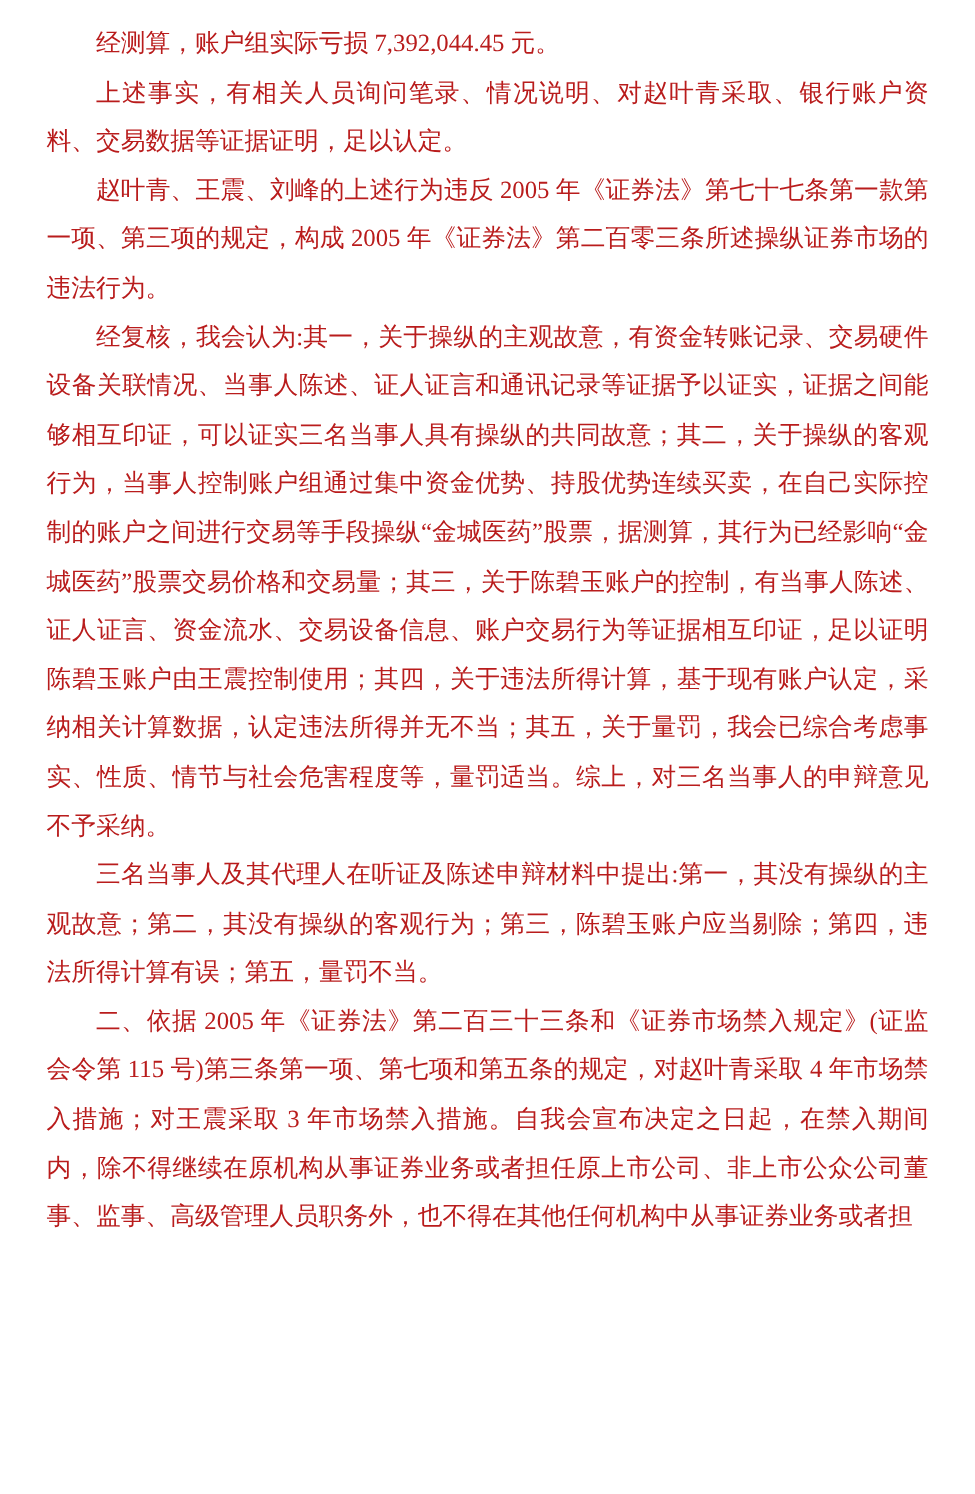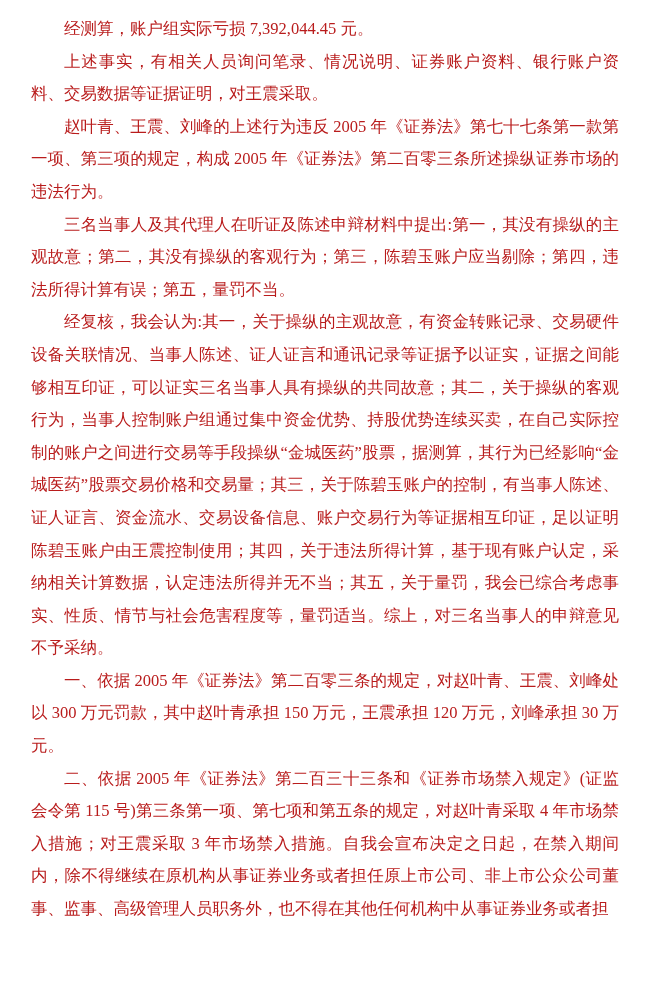--- a/index.html
+++ b/index.html
@@ -29,19 +29,18 @@
     padding: 0;
     text-indent: 2em;
     word-break: break-word;
   }
 </style>
 </head>
 <body>
 
 <div class="page">
   <p>经测算，账户组实际亏损 7,392,044.45 元。</p>
-  <p>上述事实，有相关人员询问笔录、情况说明、证券账户资料、银行账户资料、交易数据等证据证明，对王震采取。</p>
+  <p>上述事实，有相关人员询问笔录、情况说明、对赵叶青采取、银行账户资料、交易数据等证据证明，足以认定。</p>
   <p>赵叶青、王震、刘峰的上述行为违反 2005 年《证券法》第七十七条第一款第一项、第三项的规定，构成 2005 年《证券法》第二百零三条所述操纵证券市场的违法行为。</p>
+  <p>经复核，我会认为:其一，关于操纵的主观故意，有资金转账记录、交易硬件设备关联情况、当事人陈述、证人证言和通讯记录等证据予以证实，证据之间能够相互印证，可以证实三名当事人具有操纵的共同故意；其二，关于操纵的客观行为，当事人控制账户组通过集中资金优势、持股优势连续买卖，在自己实际控制的账户之间进行交易等手段操纵“金城医药”股票，据测算，其行为已经影响“金城医药”股票交易价格和交易量；其三，关于陈碧玉账户的控制，有当事人陈述、证人证言、资金流水、交易设备信息、账户交易行为等证据相互印证，足以证明陈碧玉账户由王震控制使用；其四，关于违法所得计算，基于现有账户认定，采纳相关计算数据，认定违法所得并无不当；其五，关于量罚，我会已综合考虑事实、性质、情节与社会危害程度等，量罚适当。综上，对三名当事人的申辩意见不予采纳。</p>
   <p>三名当事人及其代理人在听证及陈述申辩材料中提出:第一，其没有操纵的主观故意；第二，其没有操纵的客观行为；第三，陈碧玉账户应当剔除；第四，违法所得计算有误；第五，量罚不当。</p>
-  <p>经复核，我会认为:其一，关于操纵的主观故意，有资金转账记录、交易硬件设备关联情况、当事人陈述、证人证言和通讯记录等证据予以证实，证据之间能够相互印证，可以证实三名当事人具有操纵的共同故意；其二，关于操纵的客观行为，当事人控制账户组通过集中资金优势、持股优势连续买卖，在自己实际控制的账户之间进行交易等手段操纵“金城医药”股票，据测算，其行为已经影响“金城医药”股票交易价格和交易量；其三，关于陈碧玉账户的控制，有当事人陈述、证人证言、资金流水、交易设备信息、账户交易行为等证据相互印证，足以证明陈碧玉账户由王震控制使用；其四，关于违法所得计算，基于现有账户认定，采纳相关计算数据，认定违法所得并无不当；其五，关于量罚，我会已综合考虑事实、性质、情节与社会危害程度等，量罚适当。综上，对三名当事人的申辩意见不予采纳。</p>
-  <p>一、依据 2005 年《证券法》第二百零三条的规定，对赵叶青、王震、刘峰处以 300 万元罚款，其中赵叶青承担 150 万元，王震承担 120 万元，刘峰承担 30 万元。</p>
   <p>二、依据 2005 年《证券法》第二百三十三条和《证券市场禁入规定》(证监会令第 115 号)第三条第一项、第七项和第五条的规定，对赵叶青采取 4 年市场禁入措施；对王震采取 3 年市场禁入措施。自我会宣布决定之日起，在禁入期间内，除不得继续在原机构从事证券业务或者担任原上市公司、非上市公众公司董事、监事、高级管理人员职务外，也不得在其他任何机构中从事证券业务或者担</p>
 </div>
 
 </body></html>

